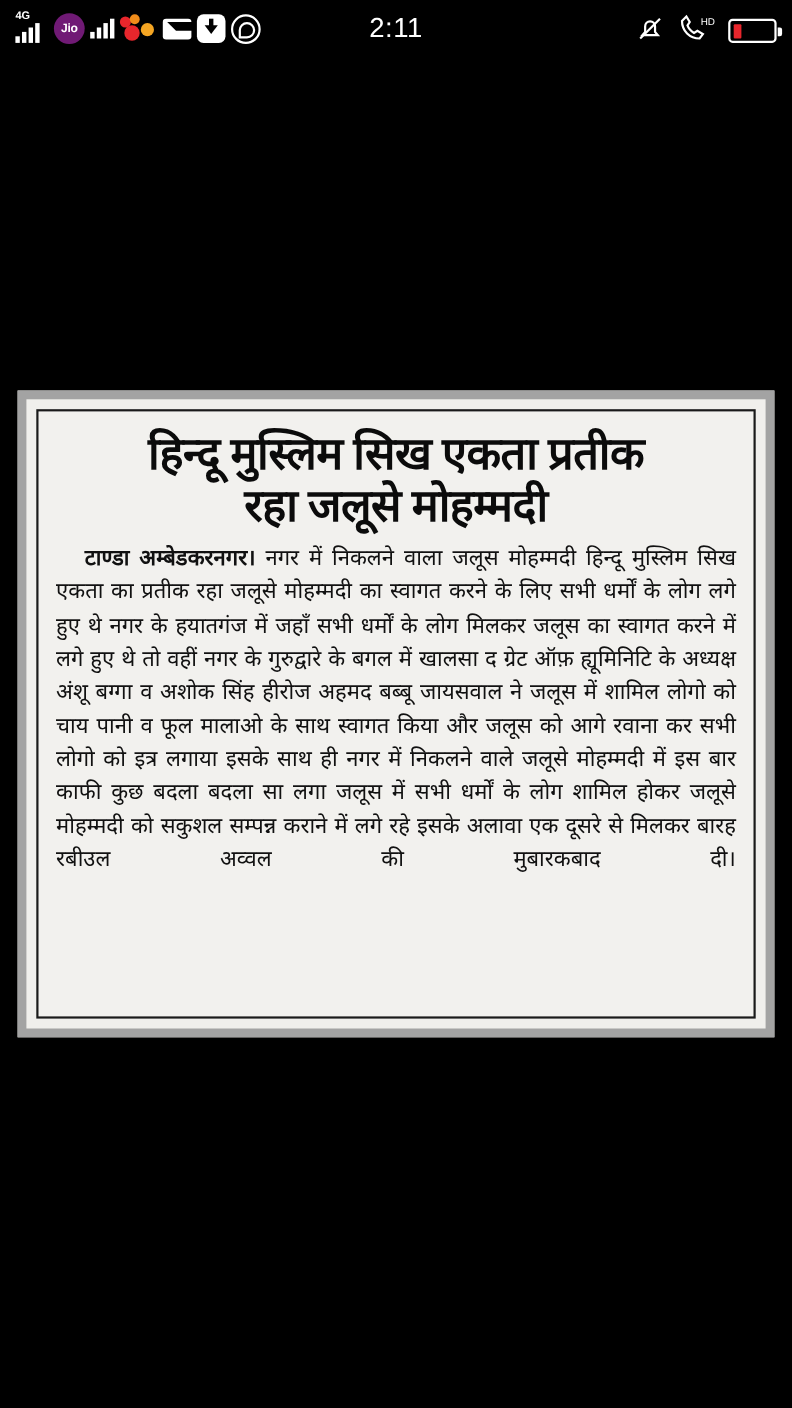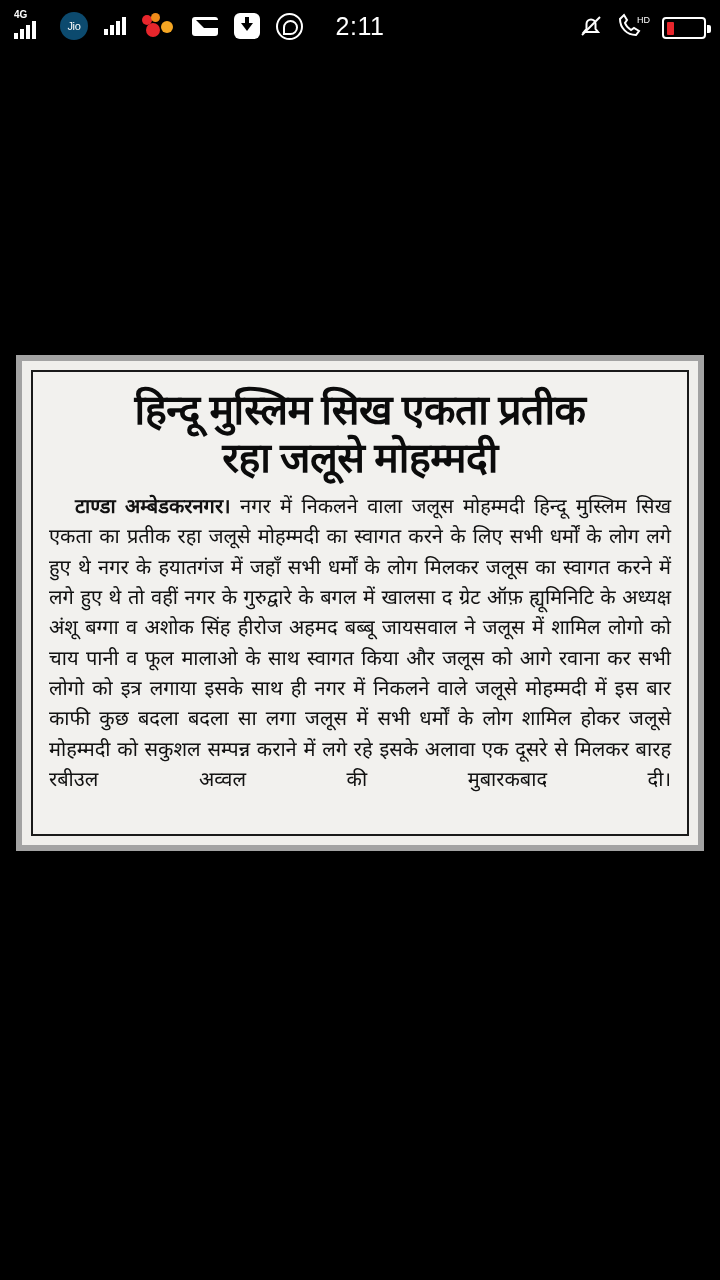--- a/index.html
+++ b/index.html
@@ -22,21 +22,21 @@
     position: absolute;
     top: 0; left: 0;
     width: 720px;
     height: 52px;
     background: #000;
     color: #fff;
     display: flex;
     align-items: center;
     padding: 0 14px;
   }
-  .sb-left { display: flex; align-items: center; gap: 16px; }
+  .sb-left { display: flex; align-items: center; gap: 5px; }
   .sb-center {
     position: absolute;
     left: 0; right: 0;
     text-align: center;
     font-size: 25px;
     letter-spacing: 0.5px;
     pointer-events: none;
   }
   .sb-right {
     margin-left: auto;
@@ -71,24 +71,24 @@
     gap: 2px;
     height: 18px;
   }
   .signal2 i { display:block; width: 4px; background: #fff; }
   .signal2 i:nth-child(1){height:6px;} .signal2 i:nth-child(2){height:10px;}
   .signal2 i:nth-child(3){height:14px;} .signal2 i:nth-child(4){height:18px;}
 
   .jio-badge {
     width: 28px; height: 28px;
     border-radius: 50%;
-    background: #0c4a6e;
+    background: #701a75;
     color: #fff;
     font-size: 11px;
-    font-weight: normal;
+    font-weight: bold;
     display: flex;
     align-items: center;
     justify-content: center;
     letter-spacing: -0.3px;
   }
 
   .dots-icon {
     position: relative;
     width: 34px; height: 26px;
   }
@@ -182,23 +182,23 @@
     background: #e8262c;
     border-radius: 1px;
   }
 
   
   #clipping {
     position: absolute;
     left: 16px;
     top: 355px;
     width: 688px;
-    height: 496px;
+    height: 588px;
     background: #f0efec;
-    border: 6px solid #a3a3a3;
+    border: 8px solid #a3a3a3;
     padding: 9px;
   }
   #clipping-inner {
     width: 100%;
     height: 100%;
     border: 2px solid #1a1a1a;
     background: #f2f1ee;
     padding: 14px 16px 10px 16px;
     overflow: hidden;
   }

